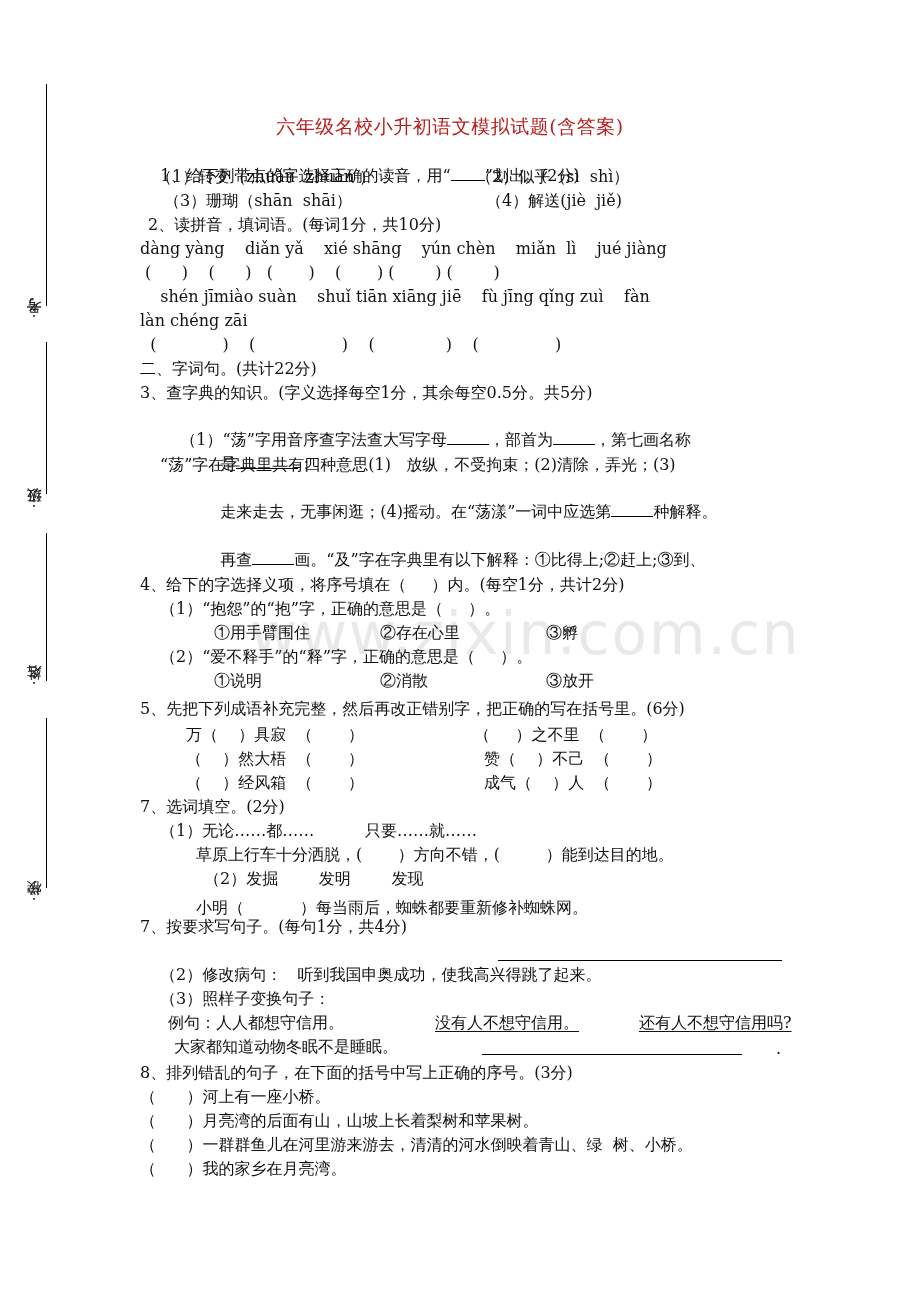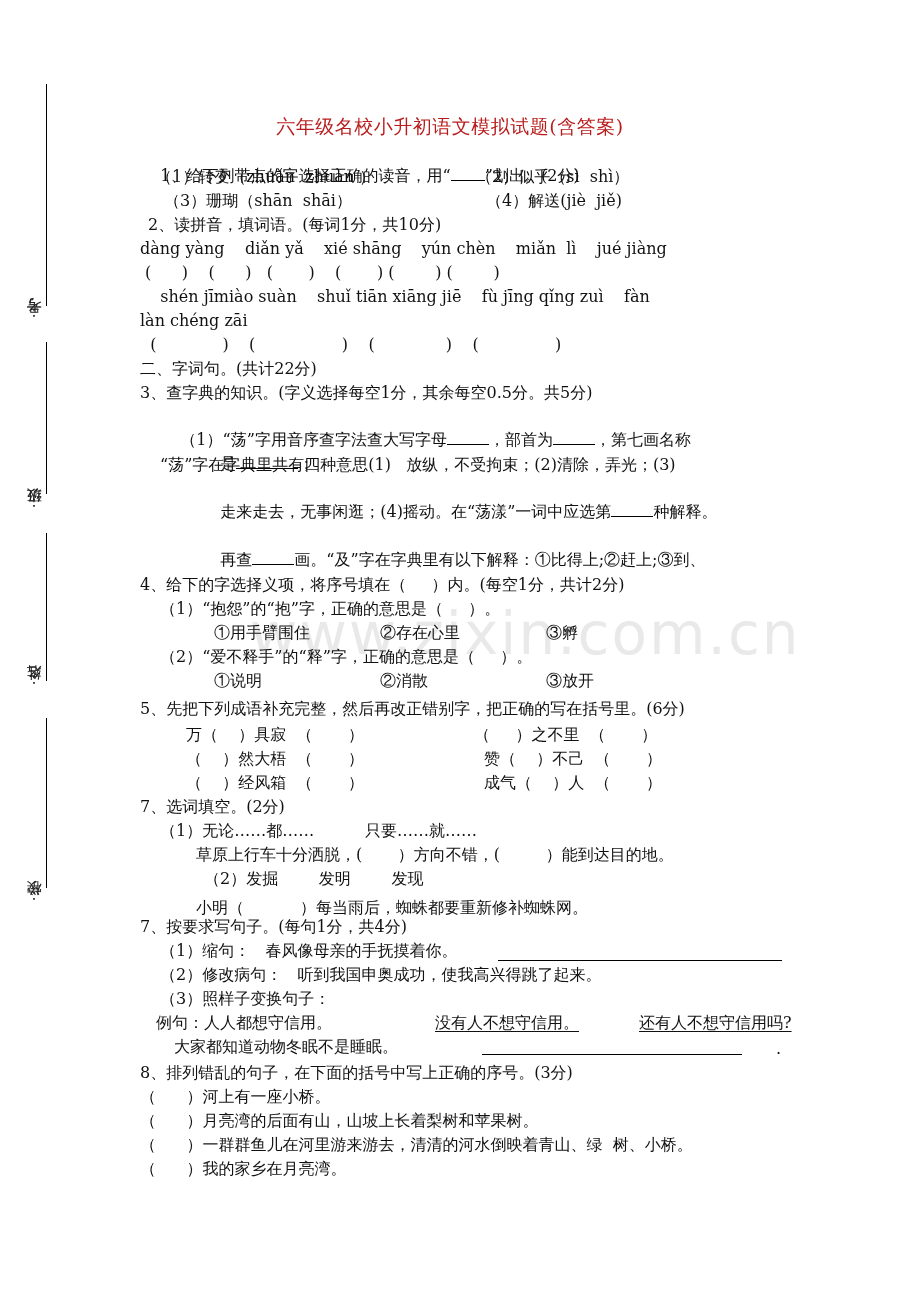--- a/index.html
+++ b/index.html
@@ -102,25 +102,24 @@
   <div class="ln" style="left:186px;top:772px;">（    ）经风箱  （       ）</div>
   <div class="ln" style="left:484px;top:772px;">成气（    ）人  （       ）</div>
 
   <div class="ln" style="left:140px;top:796px;">7、选词填空。(2分)</div>
   <div class="ln" style="left:160px;top:820px;">（1）无论……都……          只要……就……</div>
   <div class="ln" style="left:196px;top:844px;">草原上行车十分洒脱，(       ）方向不错，(         ）能到达目的地。</div>
   <div class="ln" style="left:160px;top:868px;margin-left:44px;">（2）发掘        发明        发现</div>
   <div class="ln" style="left:196px;top:897px;text-align:center;">小明（           ）每当雨后，蜘蛛都要重新修补蜘蛛网。</div>
 
   <div class="ln" style="left:140px;top:916px;">7、按要求写句子。(每句1分，共4分)</div>
-  <div class="ln" style="left:160px;top:940px;">（1）缩句：   春风像母亲的手抚摸着你。</div>
   <div class="answer-line" style="left:498px;top:960px;width:284px;"></div>
   <div class="ln" style="left:160px;top:964px;">（2）修改病句：   听到我国申奥成功，使我高兴得跳了起来。</div>
   <div class="ln" style="left:160px;top:988px;">（3）照样子变换句子：</div>
-  <div class="ln" style="left:156px;top:1012px;">例句：人人都想守信用。</div>
+  <div class="ln" style="left:168px;top:1012px;">例句：人人都想守信用。</div>
   <div class="ln uline" style="left:406px;top:1012px;">没有人不想守信用。</div>
   <div class="ln uline" style="left:610px;top:1012px;">还有人不想守信用吗?</div>
   <div class="ln" style="left:174px;top:1036px;">大家都知道动物冬眠不是睡眠。</div>
   <div class="answer-line" style="left:482px;top:1054px;width:260px;"></div>
   <div class="ln" style="left:776px;top:1038px;">.</div>
 
   <div class="ln" style="left:140px;top:1062px;">8、排列错乱的句子，在下面的括号中写上正确的序号。(3分)</div>
   <div class="ln" style="left:140px;top:1086px;">（      ）河上有一座小桥。</div>
   <div class="ln" style="left:140px;top:1110px;">（      ）月亮湾的后面有山，山坡上长着梨树和苹果树。</div>
   <div class="ln" style="left:140px;top:1134px;">（      ）一群群鱼儿在河里游来游去，清清的河水倒映着青山、绿  树、小桥。</div>

